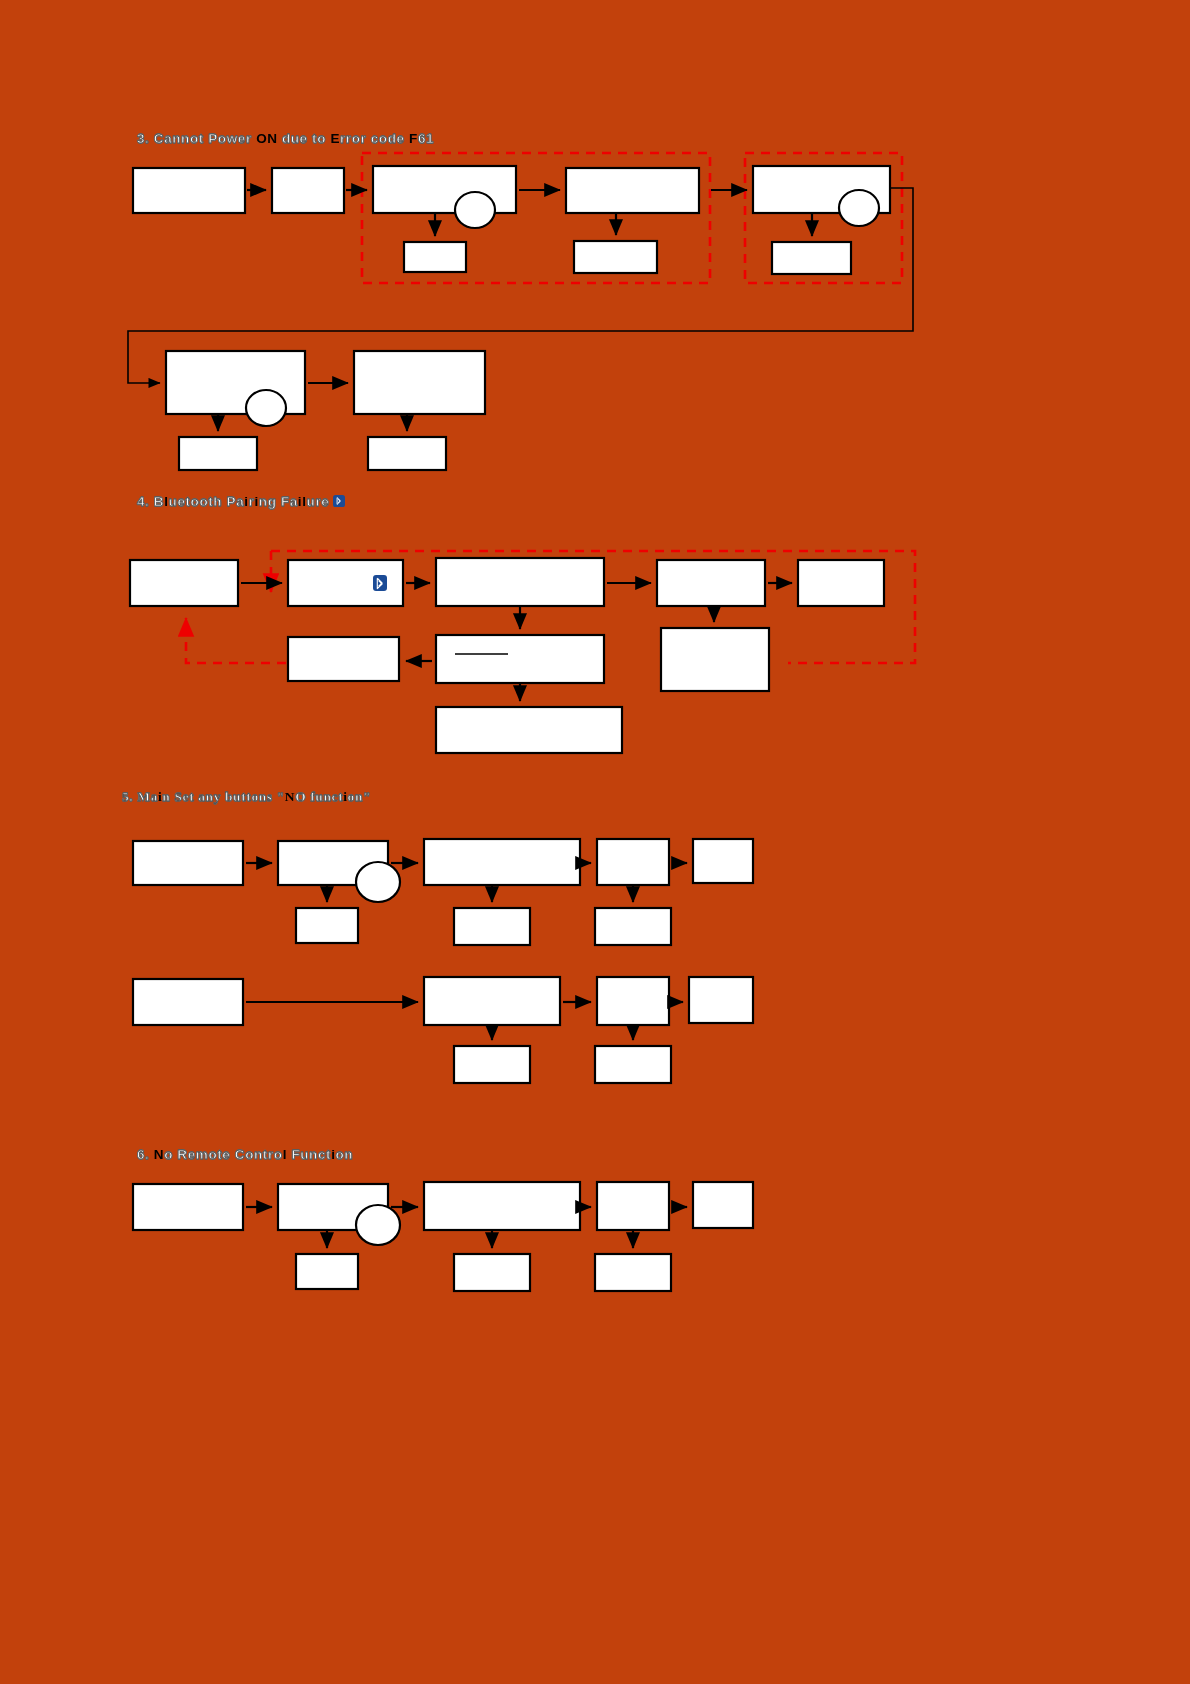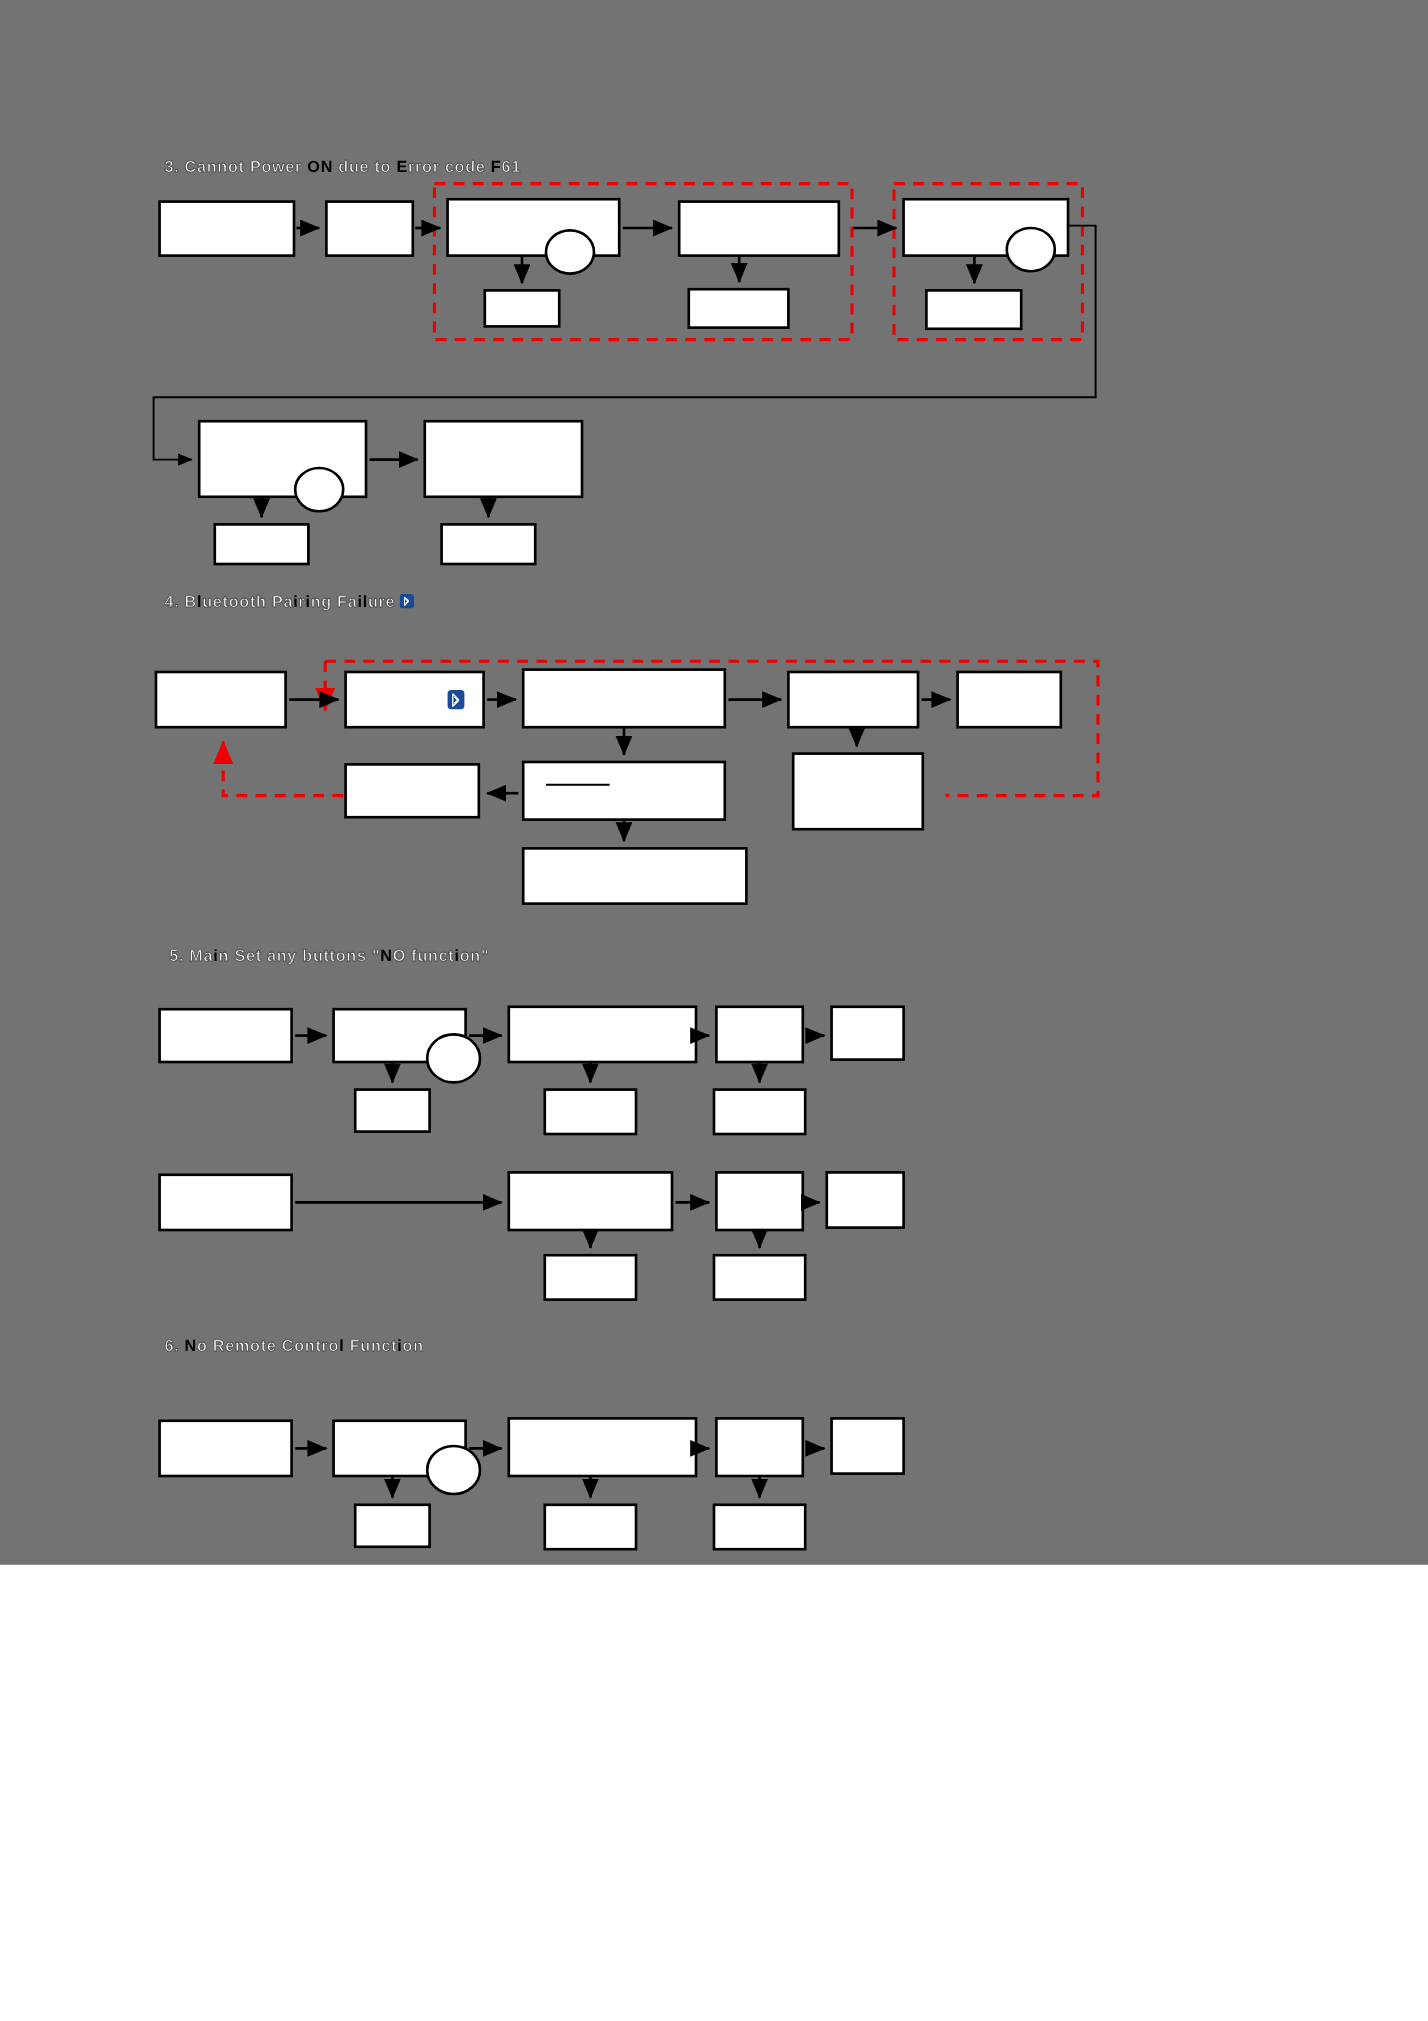--- a/index.html
+++ b/index.html
@@ -10,22 +10,22 @@
   body {
     width: 1190px;
     height: 1684px;
     font-family: "Liberation Sans", sans-serif;
     position: relative;
     overflow: hidden;
   }
   .page {
     position: relative;
     width: 1190px;
-    height: 1304px;
-    background: #737373;
+    height: 1684px;
+    background: #c2410c;
   }
   .section-heading {
     position: absolute;
     font-family: "Liberation Sans", sans-serif;
     font-weight: bold;
     font-size: 13.5px;
     letter-spacing: 0.6px;
     color: #ffffff;
     -webkit-text-stroke: 0.8px #555555;
     text-shadow:
@@ -178,21 +178,21 @@
 
     <line class="underline-mark" x1="455" y1="654" x2="508" y2="654"></line>
 
     <path class="conn" d="M 432 661 L 406 661" marker-end="url(#arrow)"></path>
 
     <path class="conn" d="M 520 684 L 520 701" marker-end="url(#arrow)"></path>
 
     <rect class="nodebox" x="436" y="707" width="186" height="46"></rect>
   </svg>
 
-  <div class="section-heading" id="heading-5" style="left:141px; top:789px;"><span>5. Ma</span><span class="solid">i</span><span>n Set any buttons "</span><span class="solid">N</span><span>O funct</span><span class="solid">i</span><span>on"</span></div>
+  <div class="section-heading" id="heading-5" style="left:122px; top:789px;font-family:Liberation Serif, serif;"><span>5. Ma</span><span class="solid">i</span><span>n Set any buttons "</span><span class="solid">N</span><span>O funct</span><span class="solid">i</span><span>on"</span></div>
 
   <svg class="flow" id="svg-s5" width="1190" height="1684" viewBox="0 0 1190 1684" style="top:0px;">
 
     <rect class="nodebox" x="133" y="841" width="110" height="44"></rect>
     <rect class="nodebox" x="278" y="841" width="110" height="44"></rect>
     <rect class="nodebox" x="296" y="908" width="62" height="35"></rect>
     <rect class="nodebox" x="424" y="839" width="156" height="46"></rect>
     <rect class="nodebox" x="454" y="908" width="76" height="37"></rect>
     <rect class="nodebox" x="597" y="839" width="72" height="46"></rect>
     <rect class="nodebox" x="595" y="908" width="76" height="37"></rect>
@@ -215,21 +215,21 @@
     <rect class="nodebox" x="595" y="1046" width="76" height="37"></rect>
     <rect class="nodebox" x="689" y="977" width="64" height="46"></rect>
 
     <path class="conn" d="M 246 1002 L 418 1002" marker-end="url(#arrow)"></path>
     <path class="conn" d="M 563 1002 L 591 1002" marker-end="url(#arrow)"></path>
     <path class="conn" d="M 672 1002 L 683 1002" marker-end="url(#arrow)"></path>
     <path class="conn" d="M 492 1025 L 492 1040" marker-end="url(#arrow)"></path>
     <path class="conn" d="M 633 1025 L 633 1040" marker-end="url(#arrow)"></path>
   </svg>
 
-  <div class="section-heading" id="heading-6" style="left:137px; top:1114px;"><span>6. </span><span class="solid">N</span><span>o Remote Contro</span><span class="solid">l</span><span> F</span><span>unct</span><span class="solid">i</span><span>on</span></div>
+  <div class="section-heading" id="heading-6" style="left:137px; top:1147px;"><span>6. </span><span class="solid">N</span><span>o Remote Contro</span><span class="solid">l</span><span> F</span><span>unct</span><span class="solid">i</span><span>on</span></div>
 
   <svg class="flow" id="svg-s6" width="1190" height="1684" viewBox="0 0 1190 1684" style="top:0px;">
 
     <rect class="nodebox" x="133" y="1184" width="110" height="46"></rect>
     <rect class="nodebox" x="278" y="1184" width="110" height="46"></rect>
     <rect class="nodebox" x="296" y="1254" width="62" height="35"></rect>
     <rect class="nodebox" x="424" y="1182" width="156" height="48"></rect>
     <rect class="nodebox" x="454" y="1254" width="76" height="37"></rect>
     <rect class="nodebox" x="597" y="1182" width="72" height="48"></rect>
     <rect class="nodebox" x="595" y="1254" width="76" height="37"></rect>

